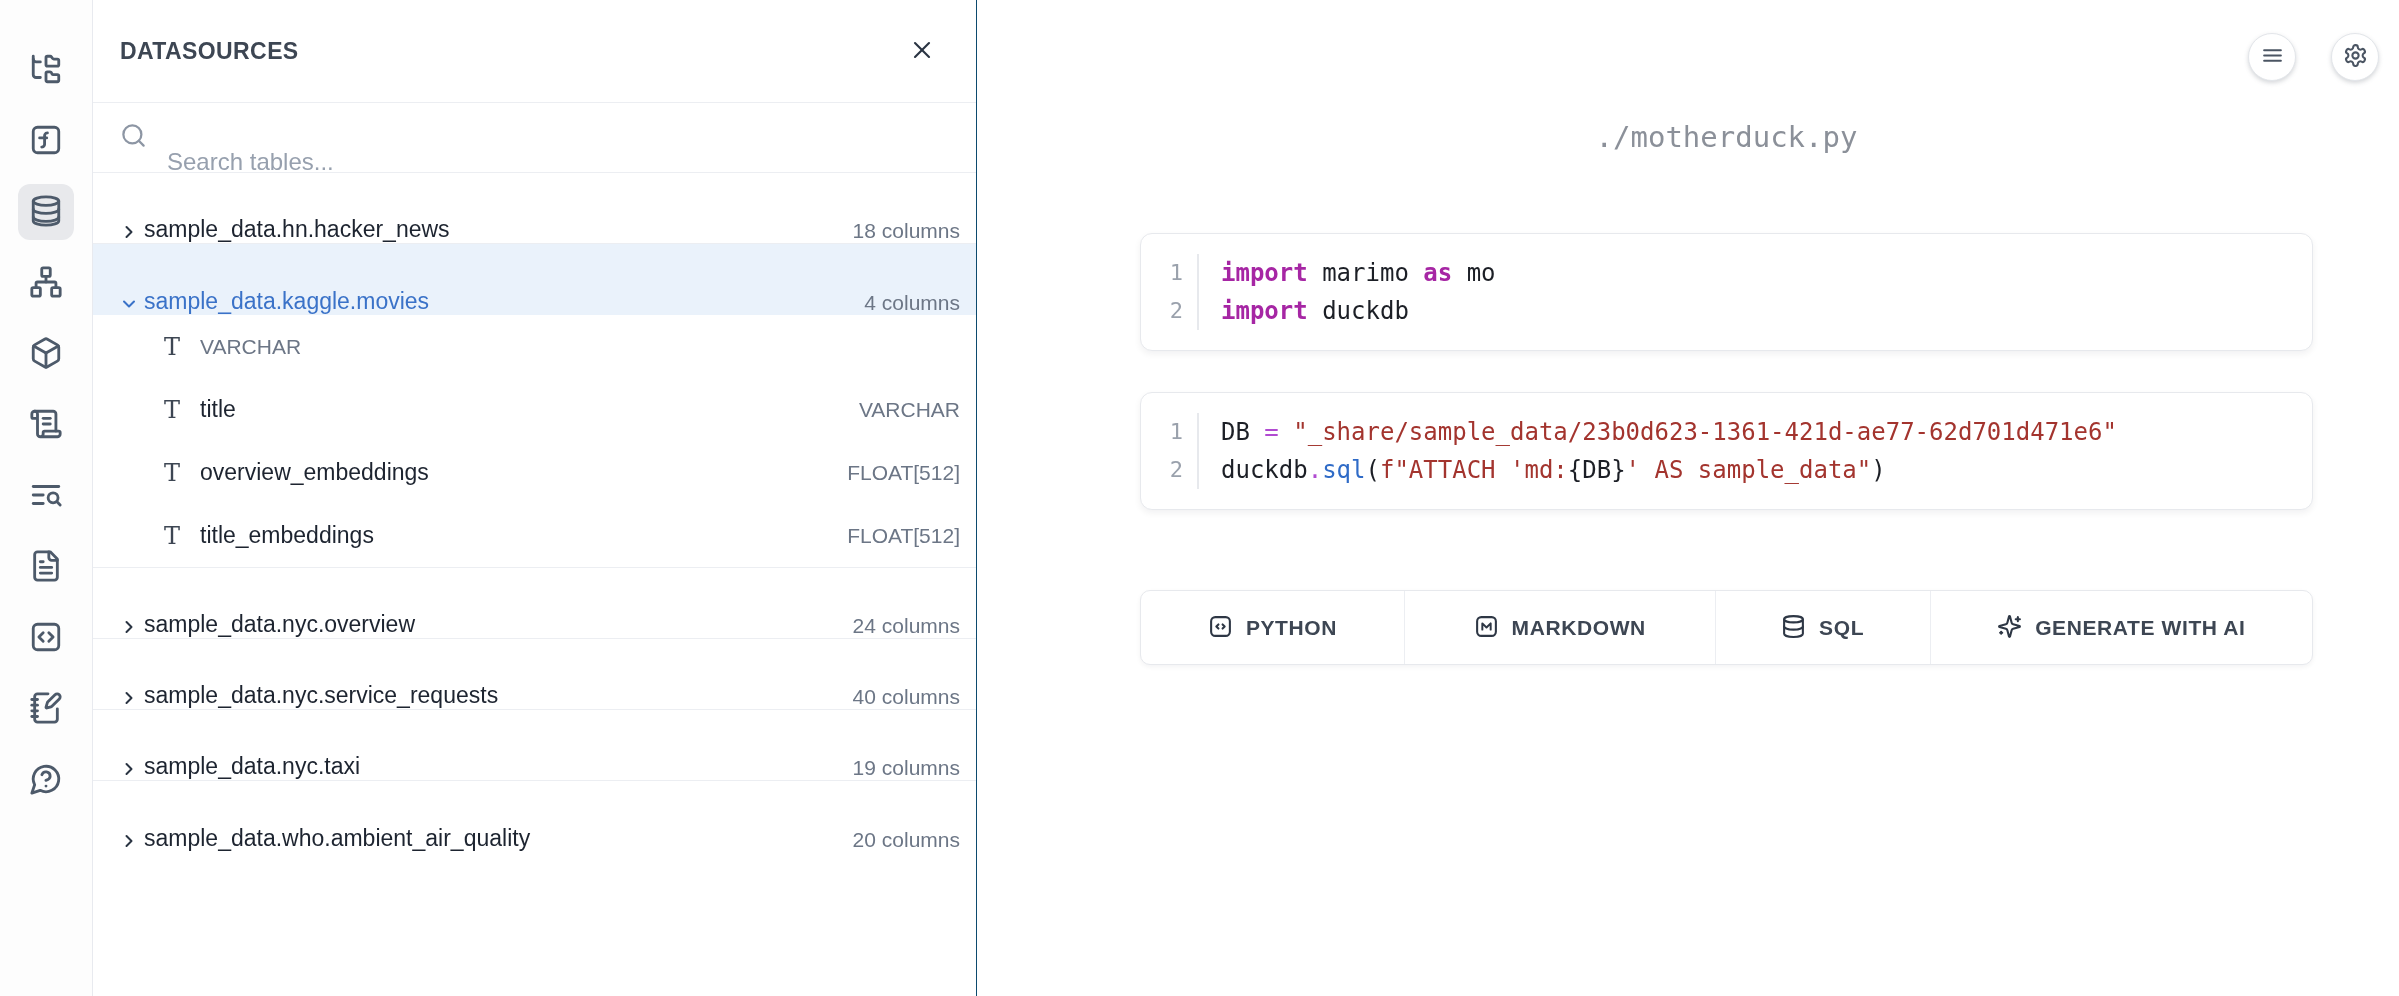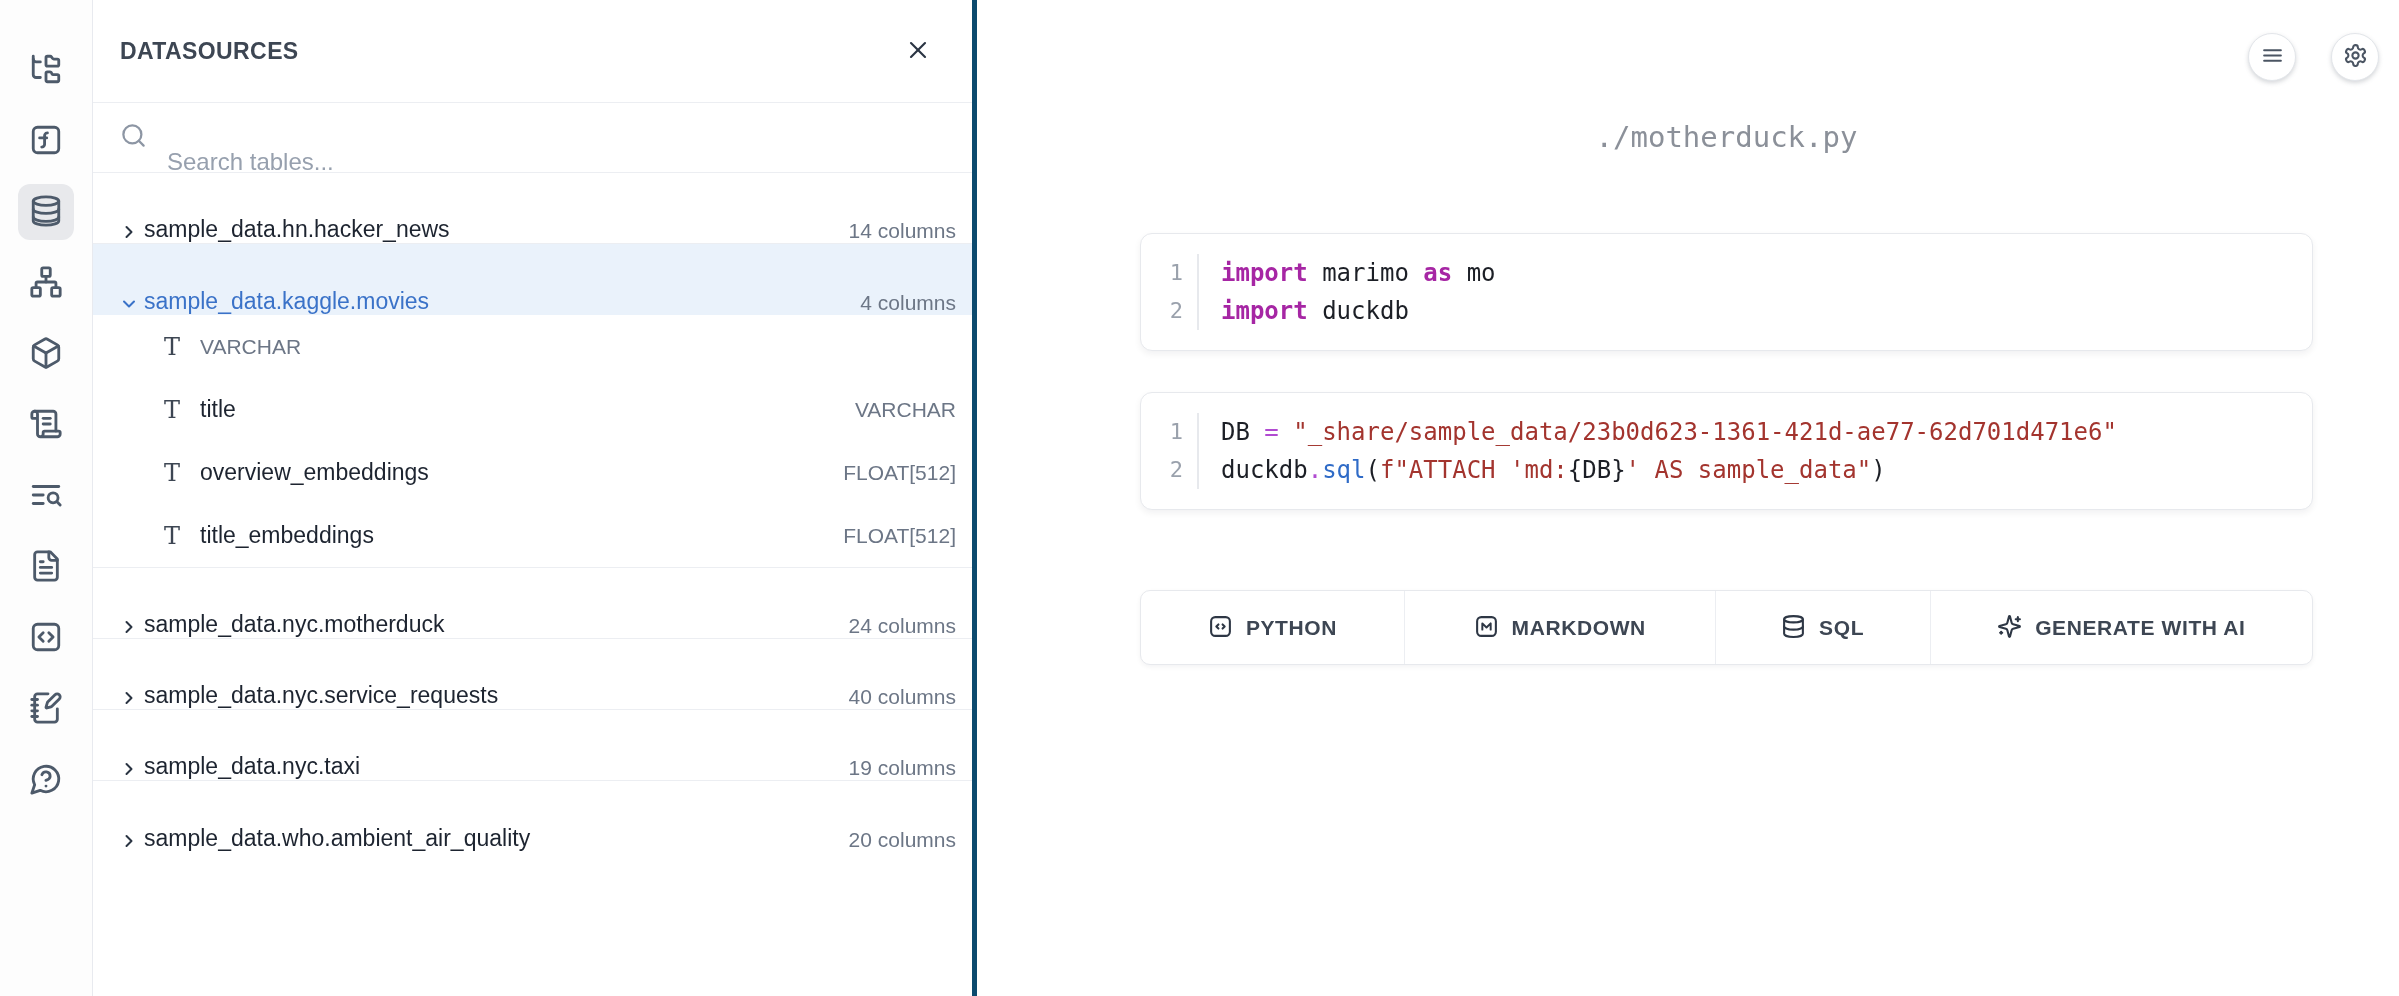--- a/index.html
+++ b/index.html
@@ -12,21 +12,21 @@
     padding-top:42px; gap:15px; }
   .rail-btn { width:56px; height:56px; border-radius:12px; display:flex; align-items:center;
     justify-content:center; color:#4d5a6a; background:transparent; border:none; cursor:pointer; }
   .rail-btn.active { background:#e8e9ec; }
   .rail-btn svg { width:34px; height:34px; }
 
   svg.ic { fill:none; stroke:currentColor; stroke-width:2; stroke-linecap:round; stroke-linejoin:round; }
 
   
   .panel { position:absolute; left:93px; top:0; bottom:0; width:884px; background:#ffffff;
-    border-right:5px solid #0c4a6e; }
+    border-right:1px solid #0c4a6e; }
   .panel-header { height:103px; display:flex; align-items:center; justify-content:space-between;
     padding:0 36px 0 27px; border-bottom:1px solid #eceef2; }
   .panel-title { font-size:23px; font-weight:700; letter-spacing:0.4px; color:#3d4653; }
   .icon-btn { background:none; border:none; cursor:pointer; color:#2a3442; display:flex;
     align-items:center; justify-content:center; padding:4px; }
   .icon-btn svg { width:28px; height:28px; }
 
   .search-row { height:70px; display:flex; align-items:center; gap:20px; padding:0 27px;
     border-bottom:1px solid #eceef2; color:#8d96a4; }
   .search-row svg { width:27px; height:27px; flex:0 0 auto; }
@@ -206,21 +206,21 @@
     <input type="text" placeholder="Search tables..." style="">
   </div>
   <div>
       <div class="table-row">
     <span class="chev">
           <svg class="ic" width="20" height="20" viewBox="0 0 24 24" style="stroke-width:2.4">
       <path d="m9 18 6-6-6-6"></path>
           </svg>
         </span>
     <span class="table-name">sample_data.hn.hacker_news</span>
-    <span class="row-meta">14 columns</span>
+    <span class="row-meta">18 columns</span>
   </div>
       <div class="table-row expanded selected">
     <span class="chev">
           <svg class="ic" width="20" height="20" viewBox="0 0 24 24" style="stroke-width:2.4">
       <path d="m9 18 6-6-6-6"></path>
           </svg>
         </span>
     <span class="table-name">sample_data.kaggle.movies</span>
     <span class="row-meta">4 columns</span>
   </div>
@@ -244,21 +244,21 @@
     <span class="col-name">title_embeddings</span>
     <span class="row-meta">FLOAT[512]</span>
   </div>
       </div>
       <div class="table-row">
     <span class="chev">
           <svg class="ic" width="20" height="20" viewBox="0 0 24 24" style="stroke-width:2.4">
       <path d="m9 18 6-6-6-6"></path>
           </svg>
         </span>
-    <span class="table-name">sample_data.nyc.motherduck</span>
+    <span class="table-name">sample_data.nyc.overview</span>
     <span class="row-meta">24 columns</span>
   </div>
       <div class="table-row">
     <span class="chev">
           <svg class="ic" width="20" height="20" viewBox="0 0 24 24" style="stroke-width:2.4">
       <path d="m9 18 6-6-6-6"></path>
           </svg>
         </span>
     <span class="table-name">sample_data.nyc.service_requests</span>
     <span class="row-meta">40 columns</span>

